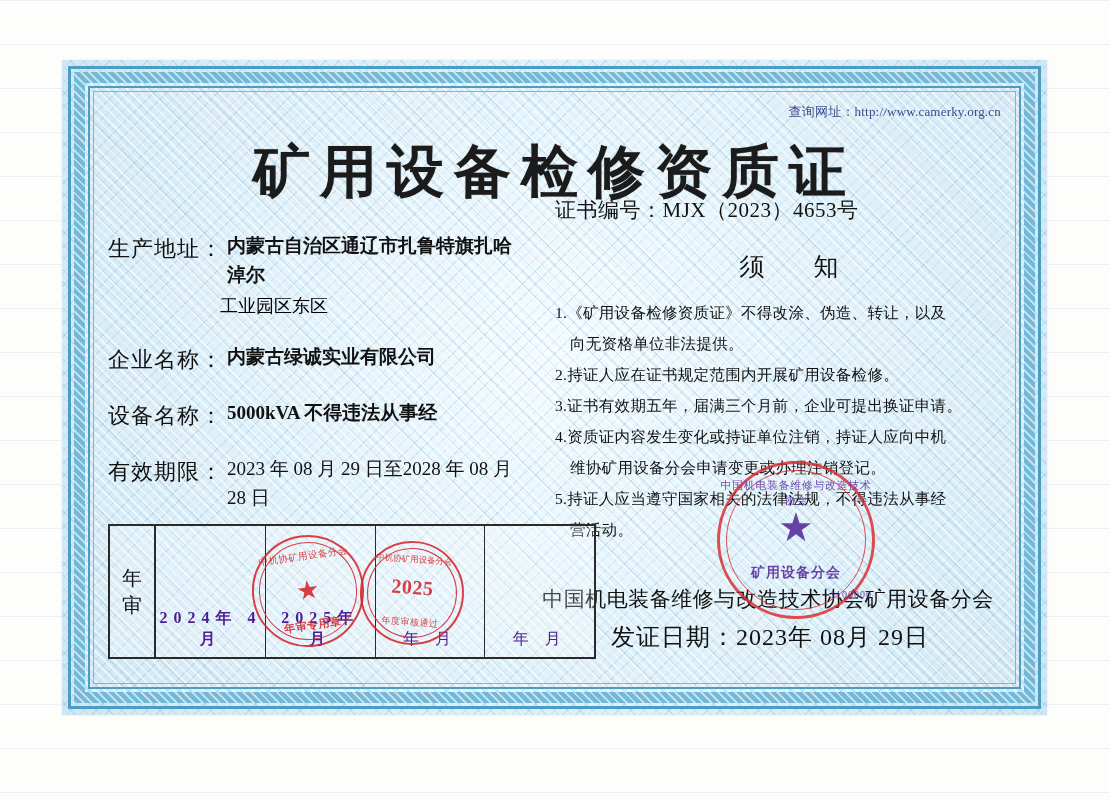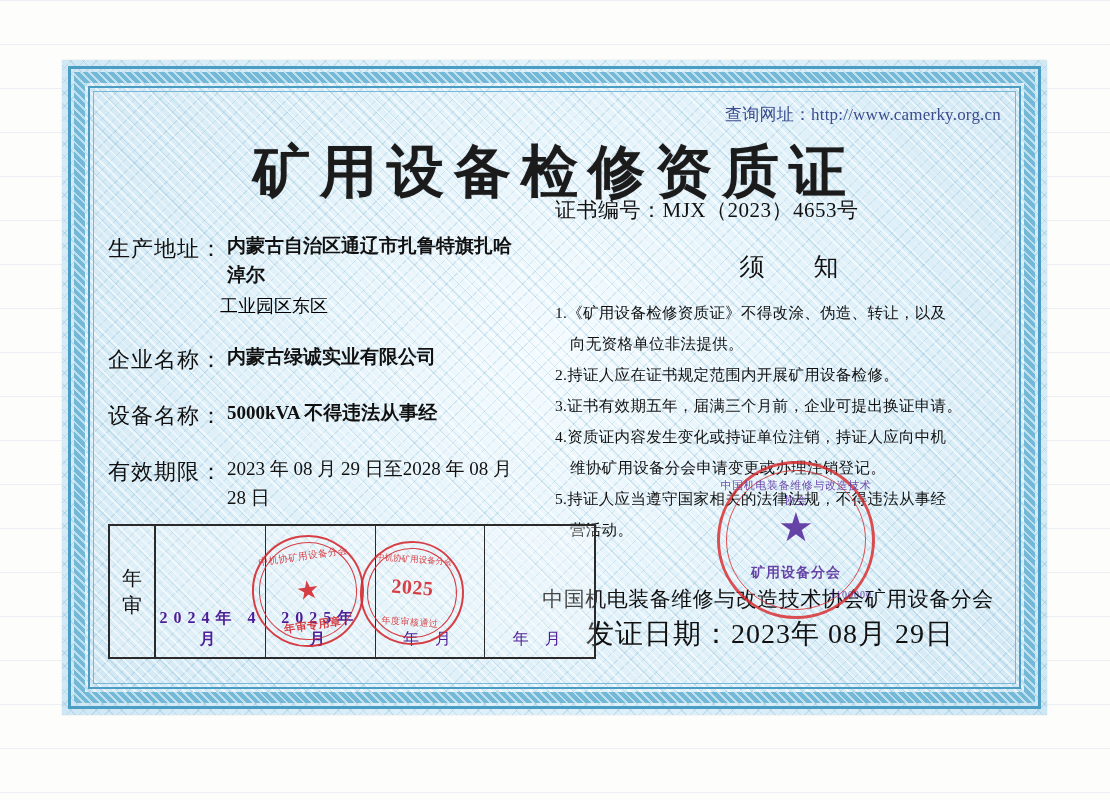--- a/index.html
+++ b/index.html
@@ -82,21 +82,21 @@
   
   .content {
     position: absolute;
     inset: 40px;
   }
 
   .query-url {
     position: absolute;
     right: 6px;
     top: 3px;
-    font-size: 17px;
+    font-size: 13px;
     color: #3b4b8c;
     font-family: "Liberation Serif", serif;
     letter-spacing: 0.2px;
     white-space: nowrap;
   }
 
   .cert-title {
     position: absolute;
     left: 0;
     right: 0;
@@ -192,21 +192,21 @@
     font-size: 21px;
     letter-spacing: 0.5px;
     color: #111;
   }
   .issue-date {
     position: absolute;
     right: 22px;
     bottom: 22px;
     width: 430px;
     text-align: center;
-    font-size: 28px;
+    font-size: 24px;
     letter-spacing: 1px;
     color: #111;
   }
 
   
   .review-table {
     position: absolute;
     left: 6px;
     bottom: 16px;
     width: 488px;

